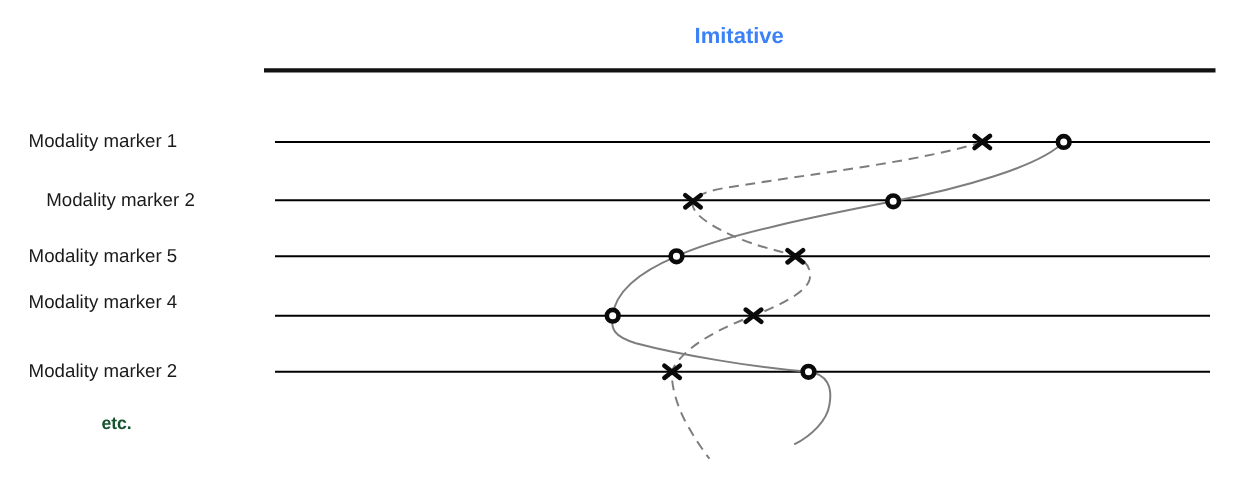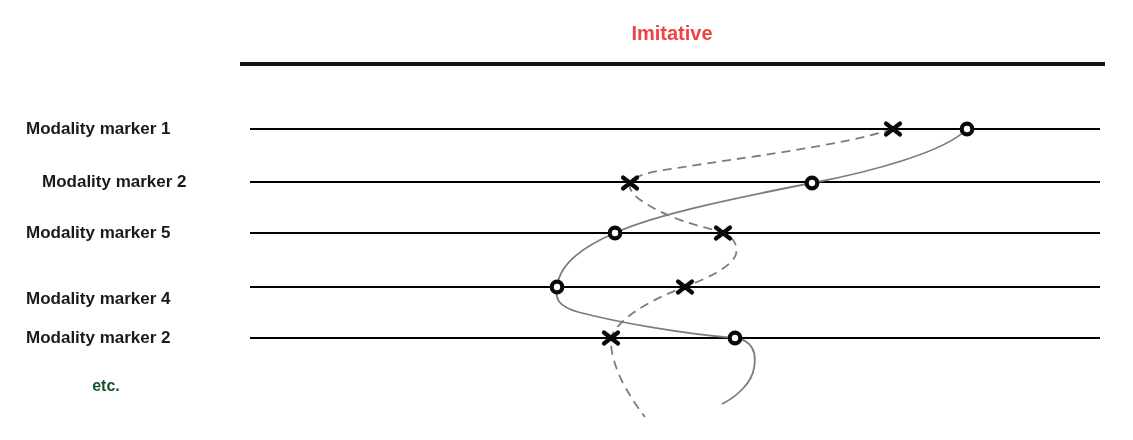--- a/index.html
+++ b/index.html
@@ -16,31 +16,31 @@
     overflow: hidden;
   }
   .figure-title {
     position: absolute;
     left: 572px;
     top: 22px;
     width: 200px;
     text-align: center;
     font-size: 20px;
     font-weight: 700;
-    color: #ef4444;
+    color: #3b82f6;
     letter-spacing: 0px;
   }
   .row-label {
     position: absolute;
     left: 26px;
     width: 160px;
     height: 22px;
     line-height: 22px;
     font-size: 17px;
-    font-weight: 700;
+    font-weight: 400;
     color: #1a1a1a;
     white-space: nowrap;
   }
   .etc-label {
     position: absolute;
     left: 26px;
     width: 160px;
     height: 22px;
     line-height: 22px;
     text-align: center;
@@ -78,17 +78,17 @@
       <circle cx="967" cy="129" r="5.3" fill="#ffffff" stroke="#0a0a0a" stroke-width="4.2"></circle>
       <circle cx="812" cy="183" r="5.3" fill="#ffffff" stroke="#0a0a0a" stroke-width="4.2"></circle>
       <circle cx="615" cy="233" r="5.3" fill="#ffffff" stroke="#0a0a0a" stroke-width="4.2"></circle>
       <circle cx="557" cy="287" r="5.3" fill="#ffffff" stroke="#0a0a0a" stroke-width="4.2"></circle>
       <circle cx="735" cy="338" r="5.3" fill="#ffffff" stroke="#0a0a0a" stroke-width="4.2"></circle>
     </svg>
   <div id="labels">
       <div class="row-label" style="top: 118px;">Modality marker 1</div>
       <div class="row-label" style="top: 171px; margin-left: 16px;">Modality marker 2</div>
       <div class="row-label" style="top: 222px;">Modality marker 5</div>
-      <div class="row-label" style="top: 288px;">Modality marker 4</div>
+      <div class="row-label" style="top: 264px;">Modality marker 4</div>
       <div class="row-label" style="top: 327px;">Modality marker 2</div>
     </div>
   <div class="etc-label" style="top: 375px;">etc.</div>
 </div>
 
 </body></html>

